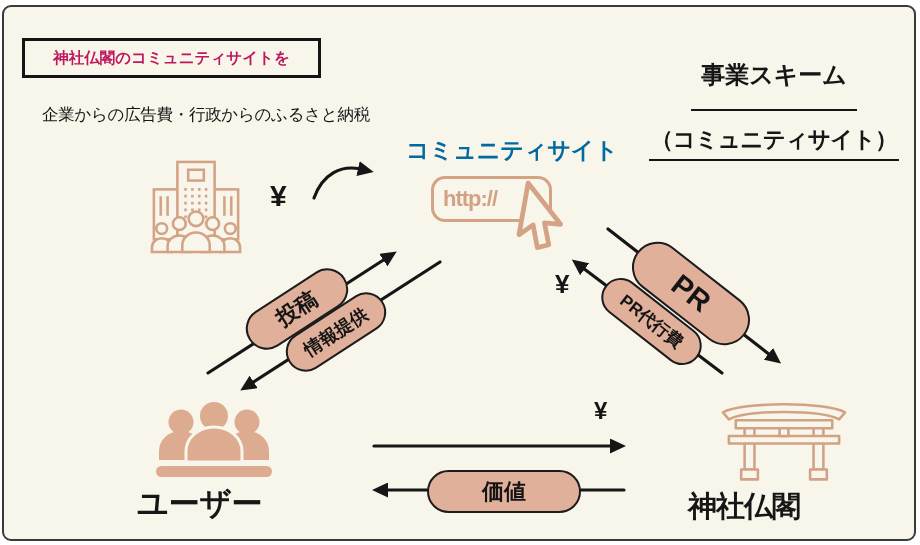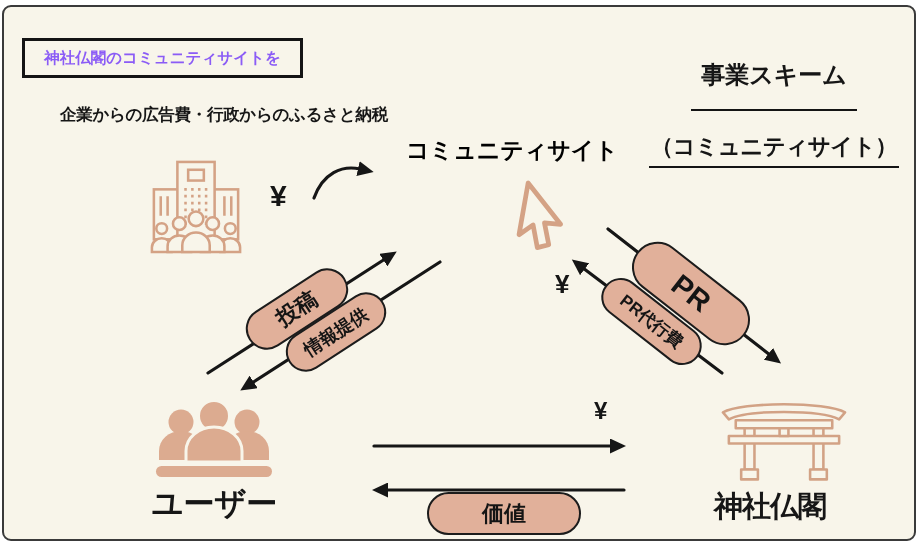--- a/index.html
+++ b/index.html
@@ -2,54 +2,54 @@
 <html><head>
 <meta charset="utf-8">
 <style>
   html,body{margin:0;padding:0;background:#ffffff;width:920px;height:545px;
     font-family:"Liberation Sans","DejaVu Sans",sans-serif;}
   .frame{position:absolute;left:2px;top:5px;width:910px;height:532px;
     background:#f8f5ea;border:2px solid #3a3a3a;border-radius:9px;overflow:hidden;}
   .abs{position:absolute;}
   
   .title-box{left:18px;top:31px;width:253px;border:3px solid #141414;
-    padding:5px 11px;text-align:center;color:#8b5cf6;font-weight:bold;
+    padding:5px 20px;text-align:center;color:#be185d;font-weight:bold;
     font-size:15.5px;line-height:1.55;background:#f8f5ea;}
-  .subtitle{left:38px;top:97px;width:360px;font-size:16.5px;font-weight:bold;
-    color:#161616;letter-spacing:-0.3px;white-space:nowrap;margin-left:18px;}
+  .subtitle{left:38px;top:97px;width:360px;font-size:16.5px;font-weight:normal;
+    color:#161616;letter-spacing:-0.3px;white-space:nowrap;}
   .scheme-heading{left:626px;top:52px;width:288px;text-align:center;color:#161616;}
   .scheme-heading .l1{display:inline-block;font-size:24px;font-weight:bold;
     border-bottom:2.5px solid #141414;padding:0 10px 18px;}
   .scheme-heading .l2{display:inline-block;font-size:22.5px;font-weight:bold;
-    border-bottom:2.5px solid #141414;padding:0 2px 4px;margin-top:20px;
+    border-bottom:2.5px solid #141414;padding:0 2px 4px;margin-top:13px;
     letter-spacing:-0.5px;white-space:nowrap;}
   .site-label{left:400px;top:128px;width:216px;text-align:center;font-size:23px;
-    font-weight:bold;color:#000000;white-space:nowrap;}
-  .users-label{left:133px;top:476px;width:155px;text-align:center;font-size:31px;
+    font-weight:bold;color:#0369a1;white-space:nowrap;}
+  .users-label{left:133px;top:476px;width:155px;text-align:left;font-size:31px;
     font-weight:bold;color:#161616;white-space:nowrap;}
-  .shrine-label{left:695px;top:480px;width:142px;text-align:center;font-size:29px;
+  .shrine-label{left:669px;top:480px;width:142px;text-align:center;font-size:29px;
     font-weight:bold;color:#161616;letter-spacing:-1px;white-space:nowrap;}
   .yen{color:#161616;font-weight:bold;}
   .yen-1{left:266px;top:172px;font-size:30px;}
   .yen-2{left:551px;top:262px;font-size:26px;}
   .yen-3{left:590px;top:390px;font-size:24px;}
   
   .pill{display:flex;align-items:center;justify-content:center;
     background:#e1b09a;border:2.5px solid #1c1c1c;border-radius:999px;
     color:#141414;font-weight:bold;white-space:nowrap;z-index:3;}
   .pill-post{left:236px;top:281px;width:110px;height:38px;
     transform:rotate(-33deg);font-size:22px;}
   .pill-info{left:276px;top:305px;width:108px;height:36px;
     transform:rotate(-33deg);font-size:18px;}
   .pill-pr{left:619px;top:261px;width:132px;height:47px;
     transform:rotate(38deg);font-size:29px;}
   .pill-prfee{left:589px;top:295px;width:113px;height:35px;
     transform:rotate(38deg);font-size:17px;}
   .pill-trigger{left:412px;top:412px;width:174px;height:43px;font-size:20px;}
-  .pill-value{left:423px;top:485px;width:150px;height:39px;font-size:22px;}
+  .pill-value{left:423px;top:463px;width:150px;height:39px;font-size:22px;}
   
   .arrow-layer{left:0;top:0;z-index:1;}
   .icon{z-index:2;}
   .building-icon{left:143px;top:152px;}
   .users-icon{left:150px;top:390px;}
   .torii-icon{left:716px;top:389px;}
   .browser-bar{left:427px;top:169px;width:106px;height:40px;
     border:3.5px solid #d4a285;border-radius:14px;display:flex;align-items:center;
     padding-left:9px;z-index:2;background:transparent;}
   .url-text{color:#d2a285;font-weight:bold;font-size:22px;letter-spacing:-1px;}
@@ -83,20 +83,23 @@
 
   <div class="abs subtitle">企業からの広告費・行政からのふるさと納税</div>
 
   <div class="abs scheme-heading">
     <div><span class="l1">事業スキーム</span></div>
     <div><span class="l2">（コミュニティサイト）</span></div>
   </div>
 
   <div class="abs site-label">コミュニティサイト</div>
 
+  <div class="abs browser-bar">
+    <span class="url-text">http://</span>
+  </div>
 
   <svg class="abs icon cursor-icon" width="54" height="76" viewBox="0 0 40 56">
     <path d="M5,2 L5,41 L14,32 L20,48 L28,44.5 L22,29 L34,28 Z" fill="#f8f5ea" stroke="#d4a285" stroke-width="3.5" stroke-linejoin="round"></path>
   </svg>
 
   <svg class="abs icon building-icon" width="98" height="96" viewBox="0 0 100 98">
     <g stroke="#d4a285" stroke-width="2.6" fill="none">
       <rect x="7" y="31" width="26" height="51"></rect>
       <rect x="67" y="31" width="26" height="51"></rect>
       <line x1="14" y1="38" x2="14" y2="58"></line>

